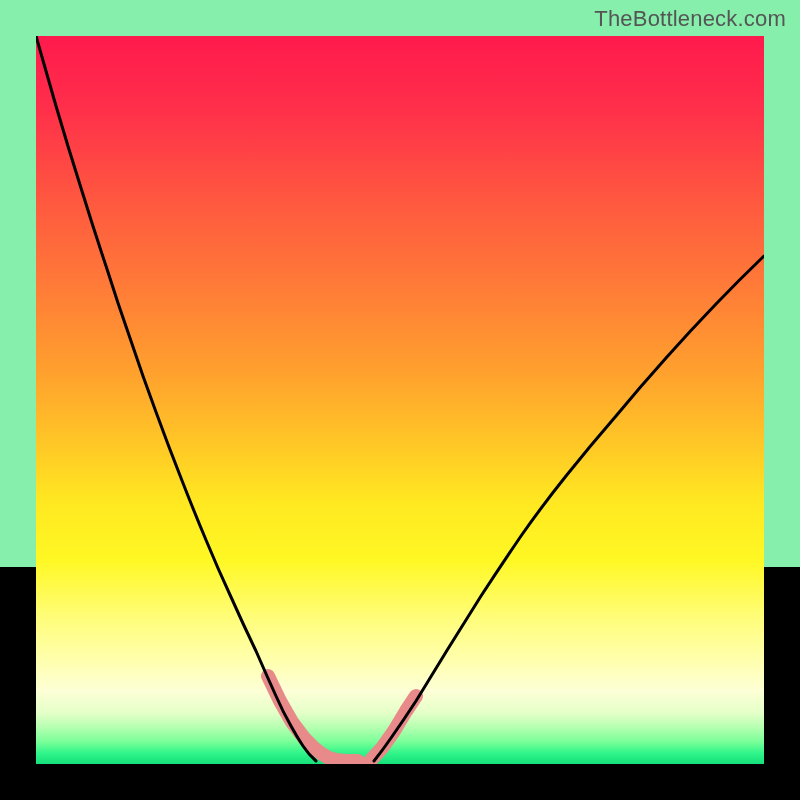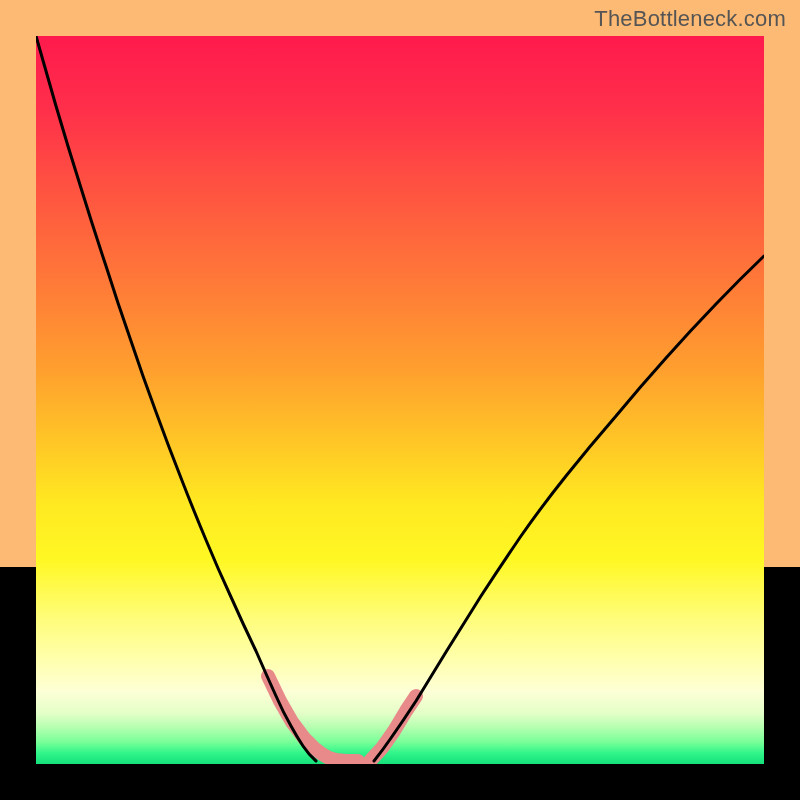--- a/index.html
+++ b/index.html
@@ -10,21 +10,21 @@
     background: #000;
     overflow: hidden;
     font-family: Arial, Helvetica, sans-serif;
   }
   .frame {
     position: absolute;
     left: 0;
     top: 0;
     width: 800px;
     height: 567px;
-    background: #fdba74;
+    background: #86efac;
   }
   .plot-area {
     position: absolute;
     left: 36px;
     top: 36px;
     width: 728px;
     height: 728px;
     overflow: hidden;
   }
   .gradient {

